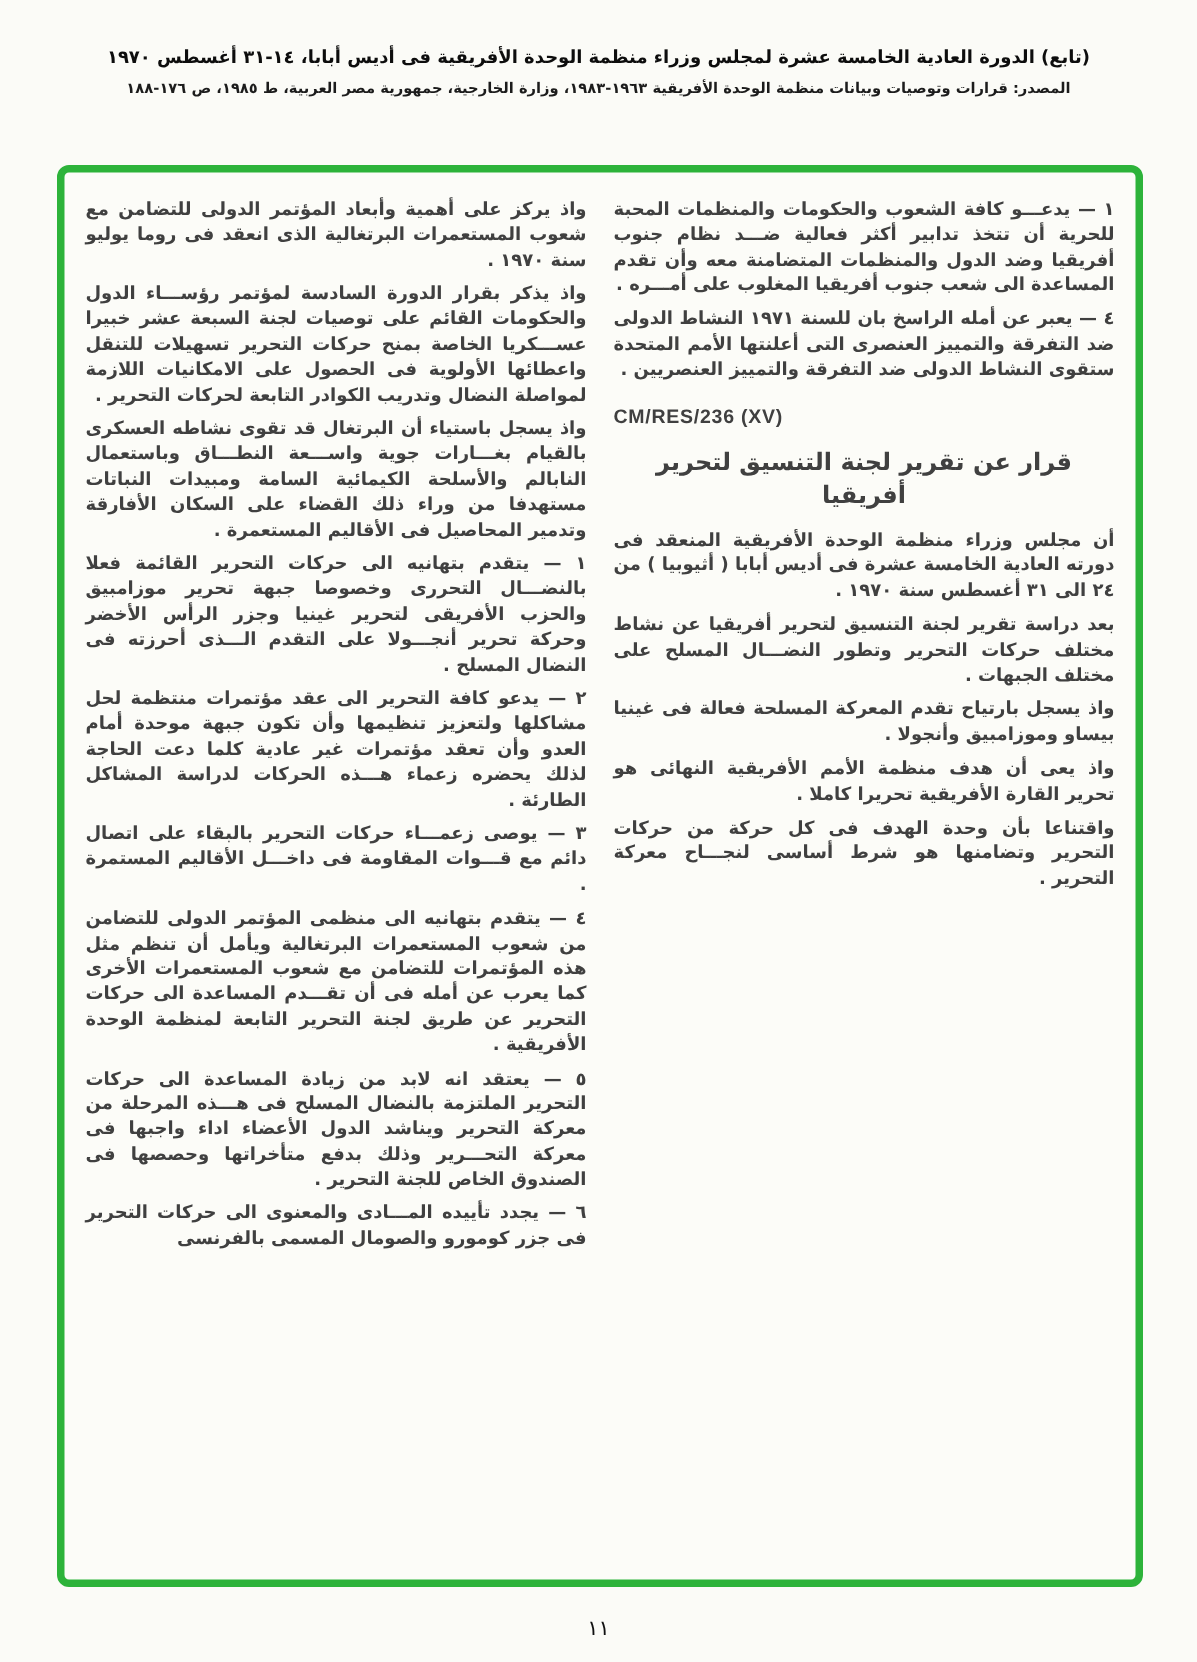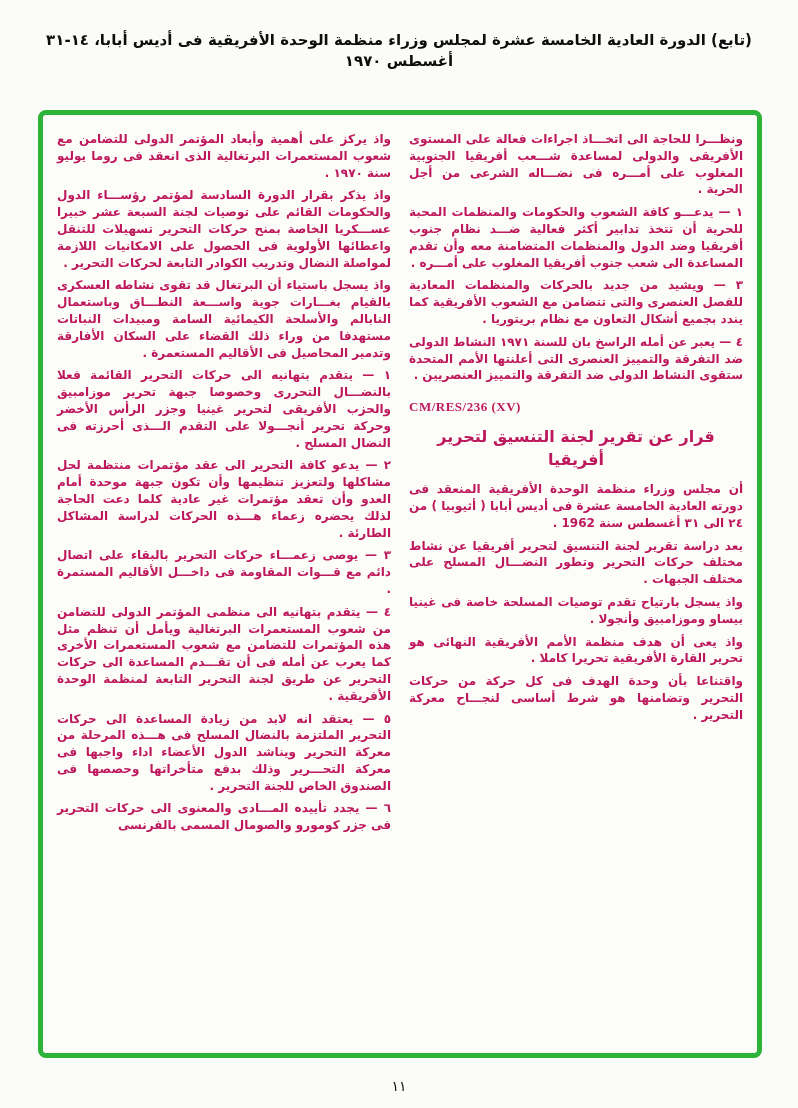--- a/index.html
+++ b/index.html
@@ -13,21 +13,21 @@
   .page {
     position: relative;
     width: 798px;
     height: 1108px;
     background: #fbfbf7;
     padding-top: 30px;
   }
   .doc-header { direction: rtl; text-align: center; padding: 0 24px; }
   .doc-header .title {
     font-weight: bold;
-    font-size: 15px;
+    font-size: 12px;
     line-height: 1.4;
     margin-bottom: 7px;
     color: #0d0d0d;
   }
   .doc-header .source {
     font-weight: bold;
     font-size: 9.8px;
     color: #1c1c1c;
   }
   .frame {
@@ -48,27 +48,27 @@
     gap: 18px;
     height: 100%;
   }
   .col {
     flex: 1;
     direction: rtl;
     text-align: justify;
     font-size: 12px;
     line-height: 1.4;
     font-weight: bold;
-    color: #be185d;
+    color: #404040;
   }
   .col p { margin-bottom: 6px; }
   .res-number {
     direction: ltr;
     text-align: left;
-    font-family: Liberation Serif, serif;
+    font-family: Liberation Sans, sans-serif;
     font-weight: bold;
     font-size: 13px;
     letter-spacing: 0.5px;
     margin: 14px 0 10px 0;
   }
   .res-title {
     text-align: center;
     font-weight: bold;
     font-size: 16px;
     margin-bottom: 10px;
@@ -84,37 +84,36 @@
     color: #111;
   }
 </style>
 </head>
 <body>
 
 <div class="page">
 
   <header class="doc-header">
     <div class="title">(تابع) الدورة العادية الخامسة عشرة لمجلس وزراء منظمة الوحدة الأفريقية فى أديس أبابا، ١٤-٣١ أغسطس ١٩٧٠</div>
+    <div class="source">المصدر: قرارات وتوصيات وبيانات منظمة الوحدة الأفريقية ١٩٦٣-١٩٨٣، وزارة الخارجية، جمهورية مصر العربية، ط ١٩٨٥، ص ١٧٦-١٨٨</div>
   </header>
 
   <div class="frame">
     <div class="columns">
 
       <div class="col">
-        <p>ونظـــرا للحاجة الى اتخـــاذ اجراءات فعالة على المستوى الأفريقى والدولى لمساعدة شـــعب أفريقيا الجنوبية المغلوب على أمـــره فى نضـــاله الشرعى من أجل الحرية .</p>
         <p>١ — يدعـــو كافة الشعوب والحكومات والمنظمات المحبة للحرية أن تتخذ تدابير أكثر فعالية ضـــد نظام جنوب أفريقيا وضد الدول والمنظمات المتضامنة معه وأن تقدم المساعدة الى شعب جنوب أفريقيا المغلوب على أمـــره .</p>
-        <p>٣ — ويشيد من جديد بالحركات والمنظمات المعادية للفصل العنصرى والتى تتضامن مع الشعوب الأفريقية كما يندد بجميع أشكال التعاون مع نظام بريتوريا .</p>
         <p>٤ — يعبر عن أمله الراسخ بان للسنة ١٩٧١ النشاط الدولى ضد التفرقة والتمييز العنصرى التى أعلنتها الأمم المتحدة ستقوى النشاط الدولى ضد التفرقة والتمييز العنصريين .</p>
 
         <div class="res-number">CM/RES/236 (XV)</div>
         <div class="res-title">قرار عن تقرير لجنة التنسيق لتحرير أفريقيا</div>
 
-        <p>أن مجلس وزراء منظمة الوحدة الأفريقية المنعقد فى دورته العادية الخامسة عشرة فى أديس أبابا ( أثيوبيا ) من ٢٤ الى ٣١ أغسطس سنة 1962 .</p>
+        <p>أن مجلس وزراء منظمة الوحدة الأفريقية المنعقد فى دورته العادية الخامسة عشرة فى أديس أبابا ( أثيوبيا ) من ٢٤ الى ٣١ أغسطس سنة ١٩٧٠ .</p>
         <p>بعد دراسة تقرير لجنة التنسيق لتحرير أفريقيا عن نشاط مختلف حركات التحرير وتطور النضـــال المسلح على مختلف الجبهات .</p>
-        <p>واذ يسجل بارتياح تقدم توصيات المسلحة خاصة فى غينيا بيساو وموزامبيق وأنجولا .</p>
+        <p>واذ يسجل بارتياح تقدم المعركة المسلحة فعالة فى غينيا بيساو وموزامبيق وأنجولا .</p>
         <p>واذ يعى أن هدف منظمة الأمم الأفريقية النهائى هو تحرير القارة الأفريقية تحريرا كاملا .</p>
         <p>واقتناعا بأن وحدة الهدف فى كل حركة من حركات التحرير وتضامنها هو شرط أساسى لنجـــاح معركة التحرير .</p>
       </div>
 
       <div class="col">
         <p>واذ يركز على أهمية وأبعاد المؤتمر الدولى للتضامن مع شعوب المستعمرات البرتغالية الذى انعقد فى روما يوليو سنة ١٩٧٠ .</p>
         <p>واذ يذكر بقرار الدورة السادسة لمؤتمر رؤســـاء الدول والحكومات القائم على توصيات لجنة السبعة عشر خبيرا عســـكريا الخاصة بمنح حركات التحرير تسهيلات للتنقل واعطائها الأولوية فى الحصول على الامكانيات اللازمة لمواصلة النضال وتدريب الكوادر التابعة لحركات التحرير .</p>
         <p>واذ يسجل باستياء أن البرتغال قد تقوى نشاطه العسكرى بالقيام بغـــارات جوية واســـعة النطـــاق وباستعمال النابالم والأسلحة الكيمائية السامة ومبيدات النباتات مستهدفا من وراء ذلك القضاء على السكان الأفارقة وتدمير المحاصيل فى الأقاليم المستعمرة .</p>
         <p>١ — يتقدم بتهانيه الى حركات التحرير القائمة فعلا بالنضـــال التحررى وخصوصا جبهة تحرير موزامبيق والحزب الأفريقى لتحرير غينيا وجزر الرأس الأخضر وحركة تحرير أنجـــولا على التقدم الـــذى أحرزته فى النضال المسلح .</p>
         <p>٢ — يدعو كافة التحرير الى عقد مؤتمرات منتظمة لحل مشاكلها ولتعزيز تنظيمها وأن تكون جبهة موحدة أمام العدو وأن تعقد مؤتمرات غير عادية كلما دعت الحاجة لذلك يحضره زعماء هـــذه الحركات لدراسة المشاكل الطارئة .</p>

